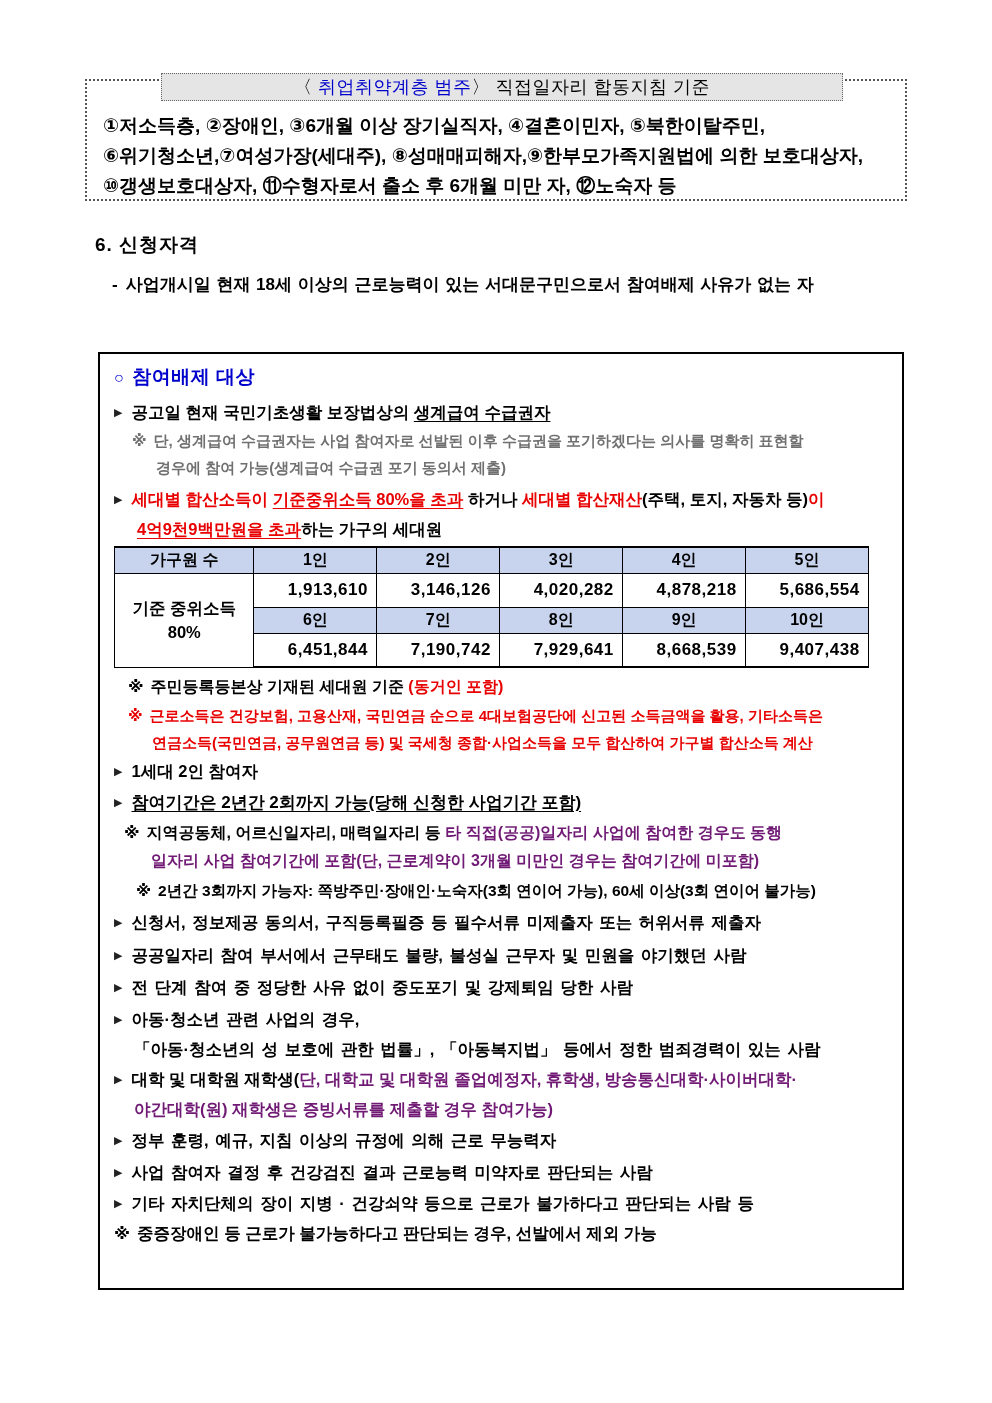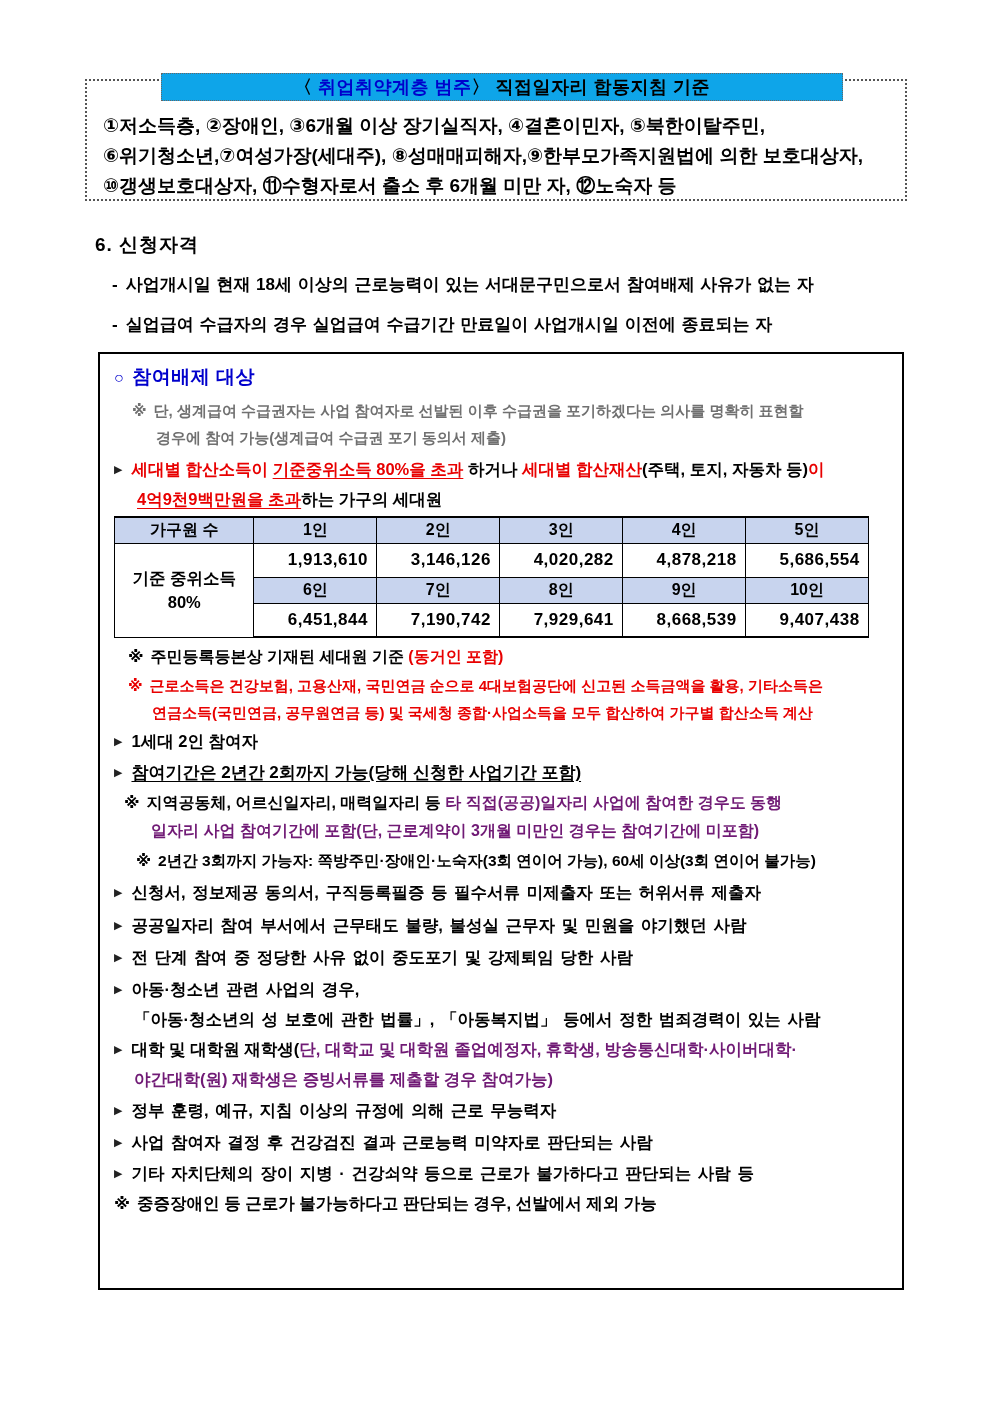--- a/index.html
+++ b/index.html
@@ -9,23 +9,23 @@
     font-family:"Liberation Sans","DejaVu Sans",sans-serif;
     color:#000;
   }
   
   .hdr-box {
     position:absolute; left:85px; top:79px; width:822px; height:122px;
     border:2px dotted #555; padding:30px 16px 0 16px;
   }
   .hdr-title {
     position:absolute; top:-8px; left:74px; width:682px; height:28px;
-    background:#0ea5e9; border:1px dotted #666;
+    background:#e5e5e5; border:1px dotted #666;
     text-align:center; line-height:26px;
-    font-size:18px; font-weight:700; letter-spacing:.5px;
+    font-size:18px; font-weight:400; letter-spacing:.5px;
   }
   .hdr-title .blue { color:#0000cc; }
   .hdr-line { font-size:19px; font-weight:700; line-height:30px; white-space:nowrap; }
   
   .sec6-h { position:absolute; left:95px; top:232px; font-size:19px; font-weight:700; letter-spacing:1px; }
   .sec6-items { position:absolute; left:112px; top:265px; width:800px; }
   .sec6-item { font-size:17px; font-weight:600; line-height:40px; white-space:nowrap; word-spacing:1px; }
   .sec6-item .dash { margin-right:8px; font-weight:700; }
   
   .ex-box {
@@ -81,31 +81,31 @@
   <div class="hdr-line">①저소득층, ②장애인, ③6개월 이상 장기실직자, ④결혼이민자, ⑤북한이탈주민,</div>
   <div class="hdr-line">⑥위기청소년,⑦여성가장(세대주), ⑧성매매피해자,⑨한부모가족지원법에 의한 보호대상자,</div>
   <div class="hdr-line">⑩갱생보호대상자, ⑪수형자로서 출소 후 6개월 미만 자, ⑫노숙자 등</div>
 </div>
 
 <div class="sec6-h">6. 신청자격</div>
 <div class="sec6-items">
   <div class="sec6-item">
     <span class="dash">-</span><span>사업개시일 현재 18세 이상의 근로능력이 있는 서대문구민으로서 참여배제 사유가 없는 자</span>
   </div>
-  <div class="sec6-item">
-    <span class="dash">-</span><span>실업급여 수급자의 경우 실업급여 수급기간 만료일이 사업개시일 이전에 종료되는 자</span>
-  </div>
 </div>
 
 <div class="ex-box">
 
   <div class="ex-h">
     <span class="circ">○</span><span>참여배제 대상</span>
   </div>
 
+  <div class="line b">
+    <span class="arrow">▶</span><span>공고일 현재 국민기초생활 보장법상의 </span><span class="u">생계급여 수급권자</span>
+  </div>
 
   <div class="gray-note">
     <div><span class="note-x">※</span><span>단, 생계급여 수급권자는 사업 참여자로 선발된 이후 수급권을 포기하겠다는 의사를 명확히 표현할</span></div>
     <div class="wrap2">경우에 참여 가능(생계급여 수급권 포기 동의서 제출)</div>
   </div>
 
   <div class="red-para">
     <div class="l1">
       <span class="arrow">▶</span><span class="red">세대별 합산소득이 </span><span class="red u">기준중위소득 80%을 초과</span><span> 하거나 </span><span class="red">세대별 합산재산</span><span>(주택, 토지, 자동차 등)</span><span class="red">이</span>
     </div>

